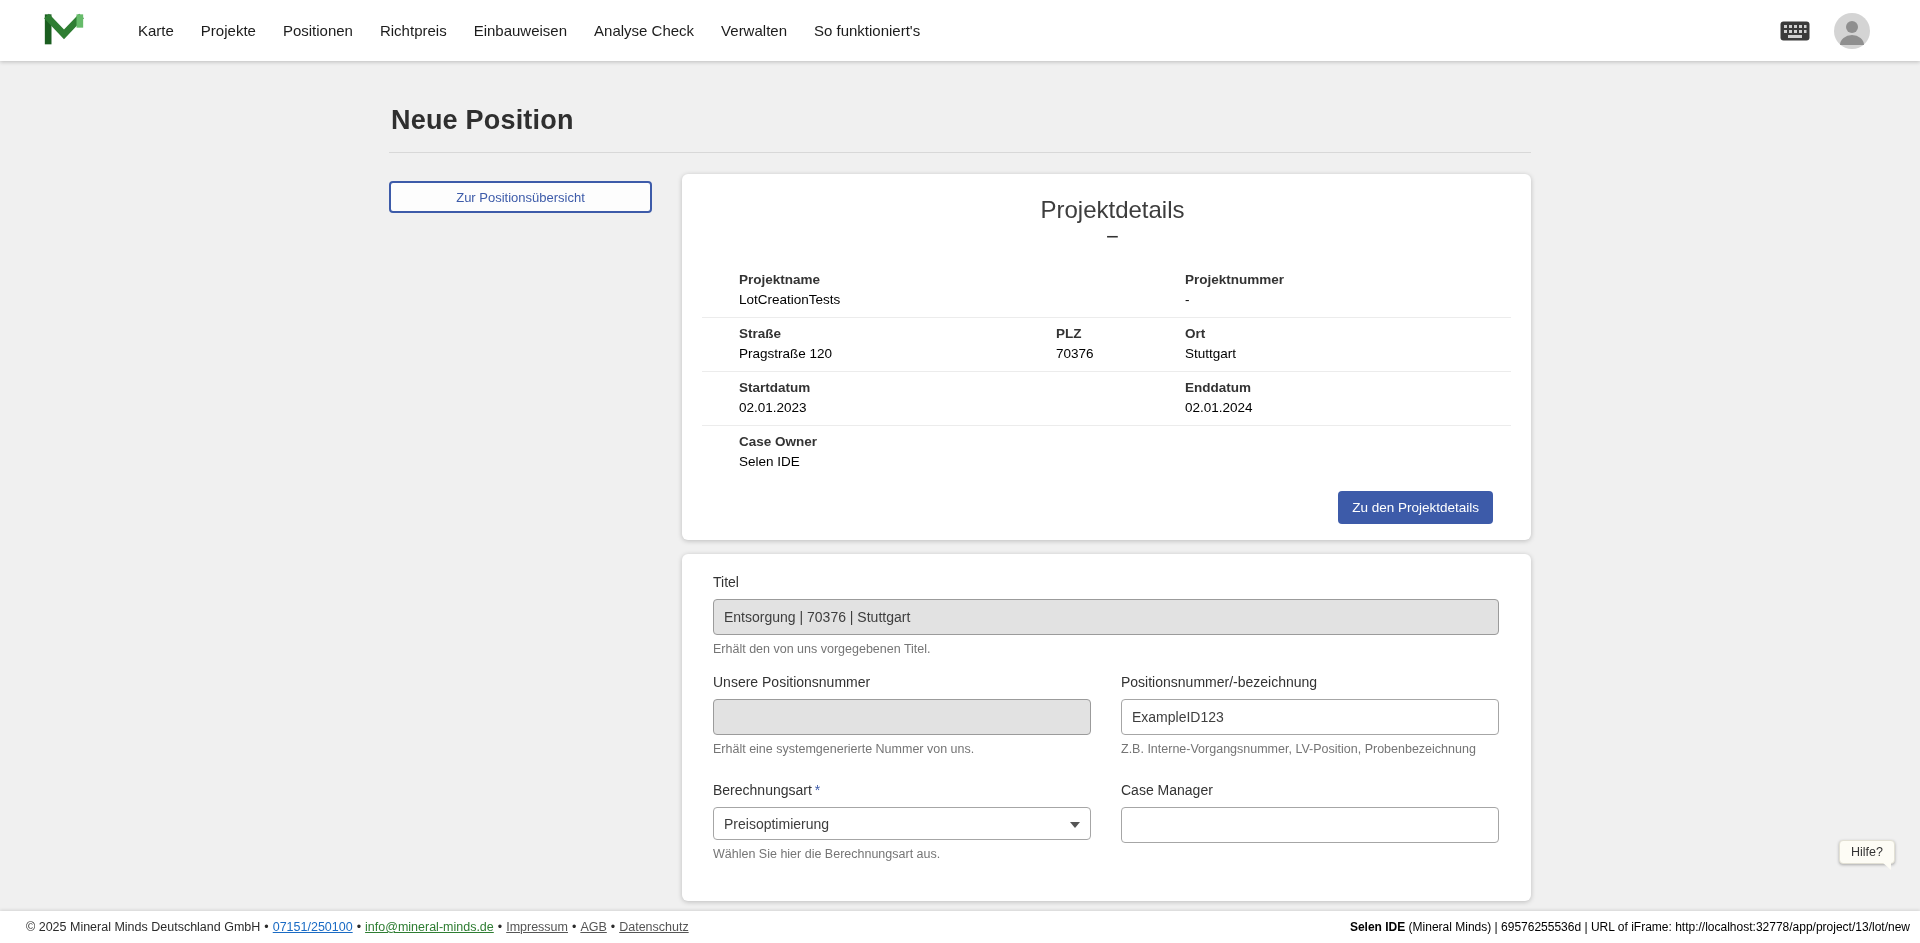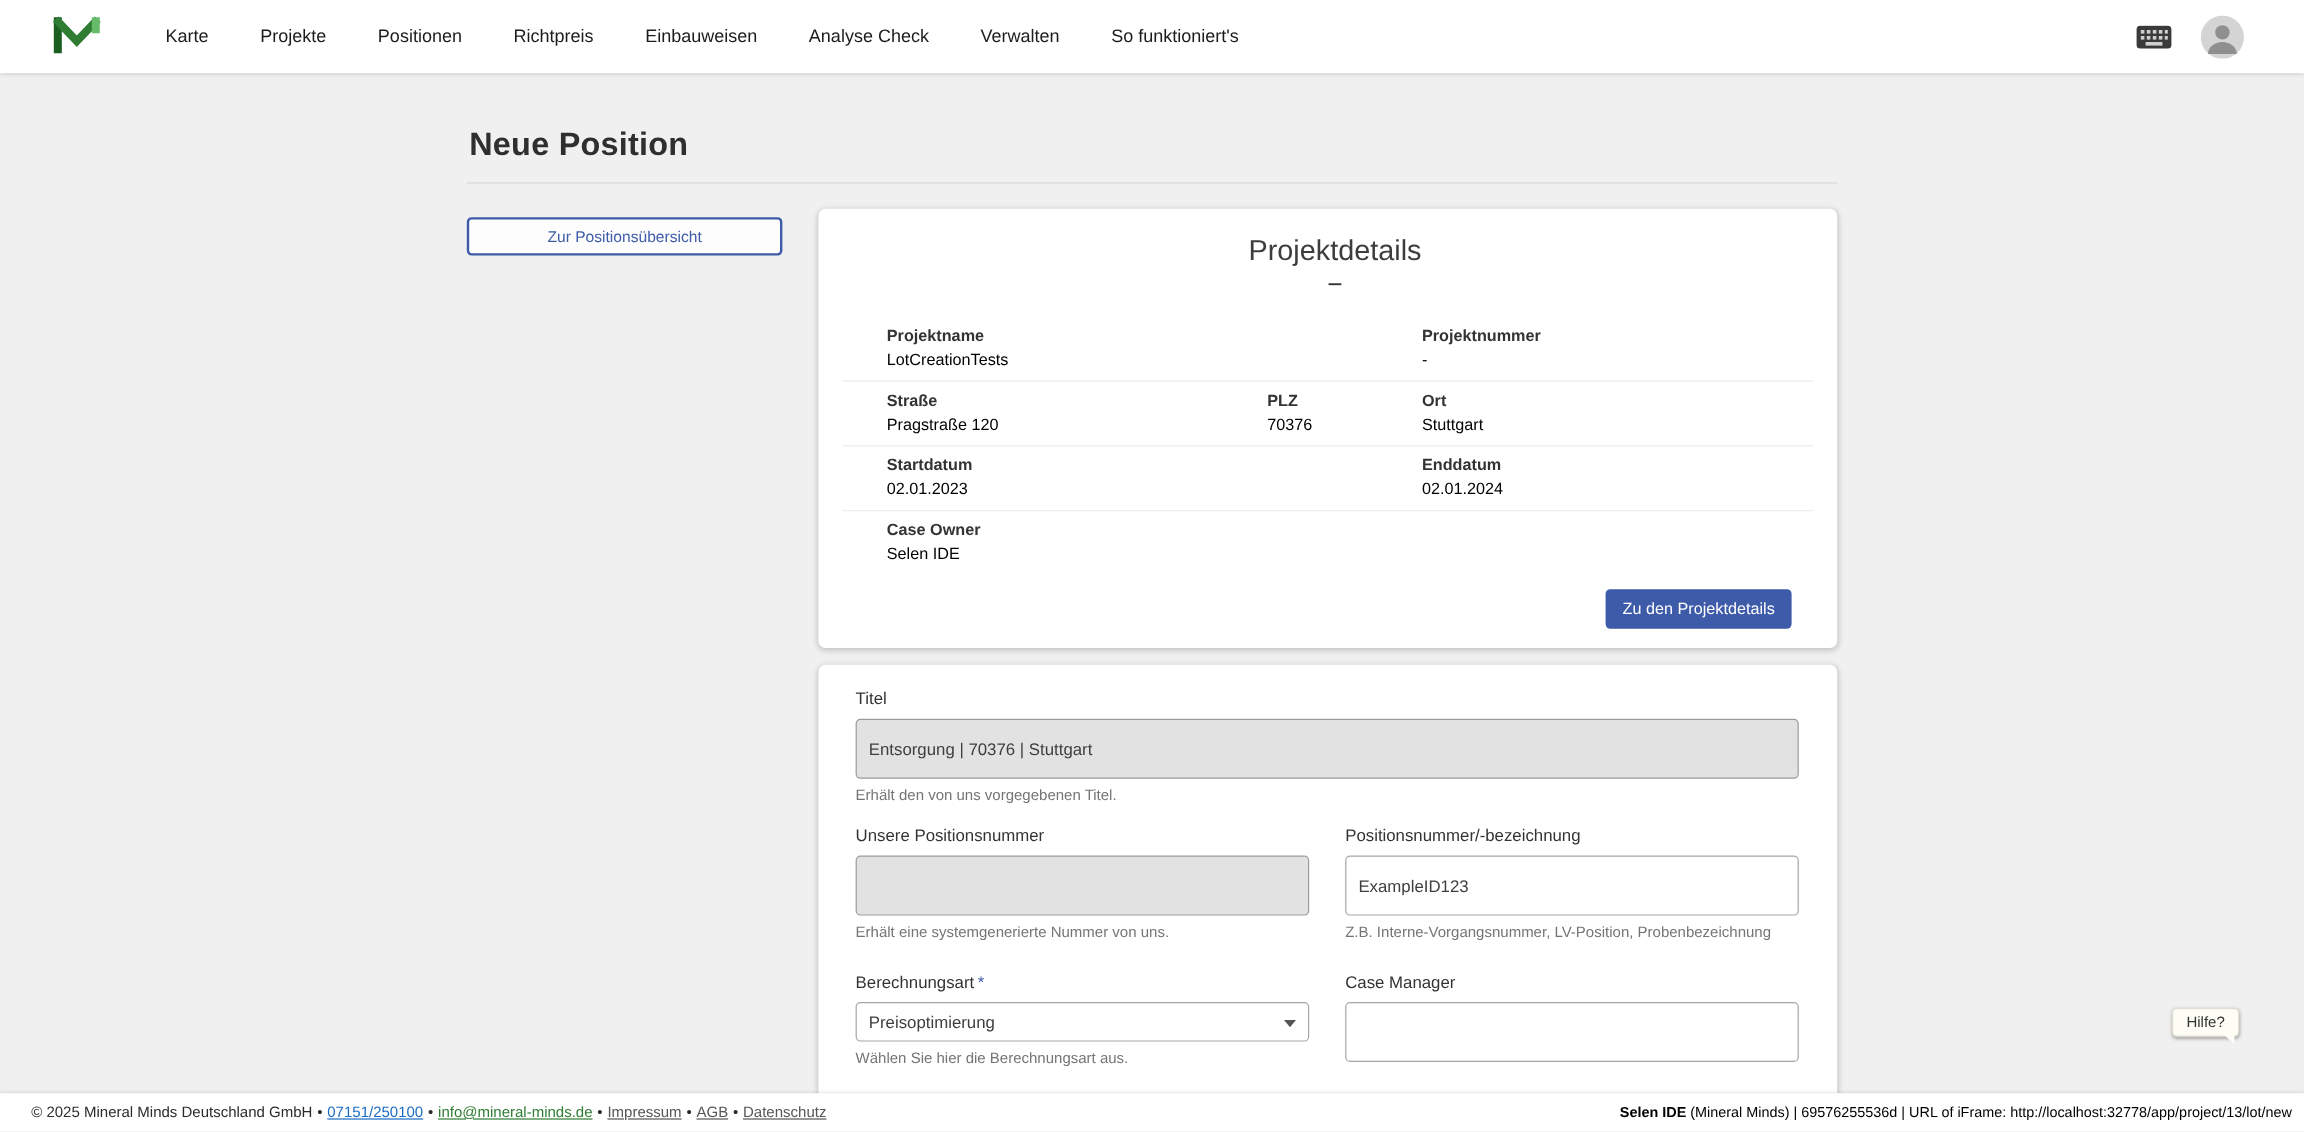--- a/index.html
+++ b/index.html
@@ -13,21 +13,21 @@
 
   
   header.topbar {
     flex:0 0 61px; height:61px; background:#ffffff;
     display:flex; align-items:center;
     padding:0 50px 0 44px;
     box-shadow:0 1px 4px rgba(0,0,0,.22);
     position:relative; z-index:10;
   }
   .logo { display:flex; align-items:center; cursor:pointer; }
-  nav.mainnav { margin-left:54px; display:flex; gap:43px; }
+  nav.mainnav { margin-left:54px; display:flex; gap:27px; }
   .nav-link {
     font-size:15px; color:#1c1c1c; text-decoration:none; cursor:pointer;
     white-space:nowrap;
   }
   .top-actions { margin-left:auto; display:flex; align-items:center; gap:24px; }
   .icon-btn { cursor:pointer; display:flex; align-items:center; }
 
   
   main.page { flex:1 1 auto; position:relative; overflow:hidden; background:#f0f0f0; }
   .container { width:1142px; margin:0 auto; padding-top:44px; }
@@ -63,38 +63,38 @@
   .btn-primary {
     background:#3d5ba9; color:#fff; border:none; border-radius:4px;
     font-size:13.5px; padding:9px 14px; cursor:pointer; font-family:inherit;
   }
 
   
   .form-card { padding:20px 32px 40px 31px; }
   .field label { display:block; font-size:14px; color:#333; margin-bottom:9px; }
   .req { color:#3d5ba9; margin-left:3px; }
   .input {
-    width:100%; height:50px; border:1px solid #a6a6a6; border-radius:4px;
+    width:100%; height:36px; border:1px solid #a6a6a6; border-radius:4px;
     padding:0 10px; font-size:14px; color:#3e3e3e; font-family:inherit; background:#fff;
   }
   .input.disabled, .input:disabled { background:#e2e2e2; border-color:#9b9b9b; color:#3e3e3e; }
   .helper { font-size:12.5px; color:#757575; margin-top:7px; }
   .grid2 { display:grid; grid-template-columns:1fr 1fr; column-gap:30px; row-gap:26px; margin-top:18px; }
   .select {
     position:relative; height:33px; border:1px solid #a6a6a6; border-radius:4px; background:#fff;
     display:flex; align-items:center; padding:0 30px 0 10px; font-size:14px; color:#3e3e3e; cursor:pointer;
   }
   .caret {
     position:absolute; right:10px; top:14px; width:0; height:0;
     border-left:5px solid transparent; border-right:5px solid transparent; border-top:6px solid #555;
   }
 
   
   .help-bubble {
-    position:absolute; right:54px; top:779px;
+    position:absolute; right:25px; top:779px;
     background:#fdfcf5; border:1px solid #e2e0d4; border-radius:4px;
     padding:4px 11px; font-size:12.5px; color:#333;
     box-shadow:0 1px 3px rgba(0,0,0,.3); cursor:pointer;
   }
   .help-bubble::after {
     content:""; position:absolute; right:3px; bottom:-7px; width:0; height:0;
     border-left:9px solid transparent; border-top:8px solid #fdfcf5;
   }
 
   

